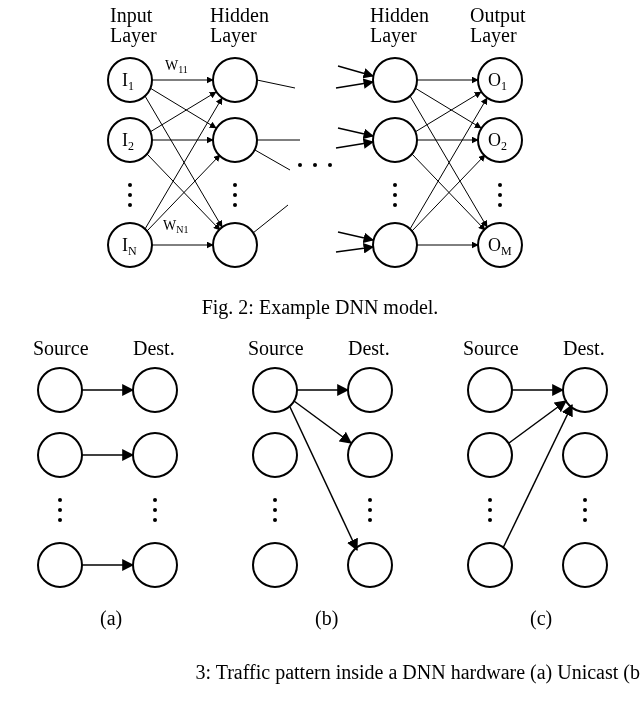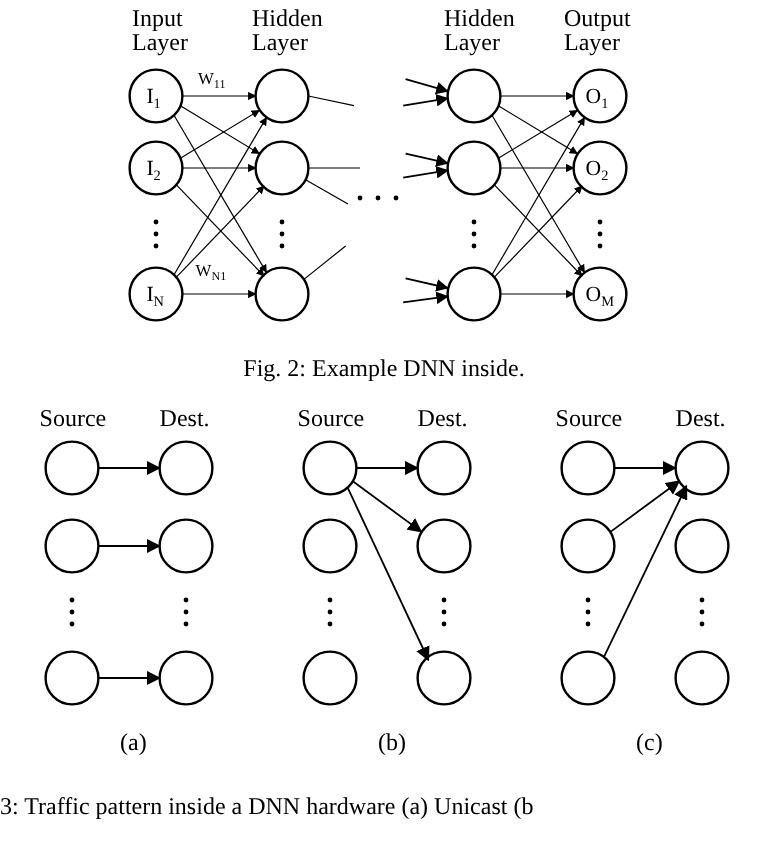--- a/index.html
+++ b/index.html
@@ -1,18 +1,18 @@
 <!DOCTYPE html>
 <html><head>
 <meta charset="utf-8">
 <style>
   body{margin:0;font-family:"Times New Roman",serif;font-size:20px;color:#000;width:640px}
   svg{display:block}
   .caption{text-align:center;margin:6px 0}
-  .cut{text-align:left;white-space:nowrap;overflow:hidden}
+  .cut{text-align:right;white-space:nowrap;overflow:hidden}
 </style>
 </head>
 <body>
 
 <svg width="640" height="290" viewBox="0 0 640 290">
   <defs>
     <marker id="ah" viewBox="0 0 10 10" refX="9" refY="5" markerWidth="7" markerHeight="7" orient="auto">
       <path d="M0 0 L10 5 L0 10 z" fill="#000"></path>
     </marker>
   </defs>
@@ -113,21 +113,21 @@
     <line x1="415" y1="88" x2="481" y2="128"></line>
     <line x1="410" y1="96" x2="487" y2="227"></line>
     <line x1="415" y1="132" x2="481" y2="92"></line>
     <line x1="417" y1="140" x2="478" y2="140"></line>
     <line x1="412" y1="154" x2="485" y2="230"></line>
     <line x1="410" y1="229" x2="487" y2="98"></line>
     <line x1="412" y1="231" x2="485" y2="155"></line>
     <line x1="417" y1="245" x2="478" y2="245"></line>
   </g>
 </svg>
-<div class="caption">Fig. 2: Example DNN inside.</div>
+<div class="caption">Fig. 2: Example DNN model.</div>
 
 <svg width="640" height="330" viewBox="0 0 640 330">
   <defs>
     <marker id="ah3" viewBox="0 0 10 10" refX="9" refY="5" markerWidth="8" markerHeight="8" orient="auto">
       <path d="M0 0 L10 5 L0 10 z" fill="#000"></path>
     </marker>
   </defs>
 
   <g font-size="20">
     <text x="33" y="30">Source</text>

